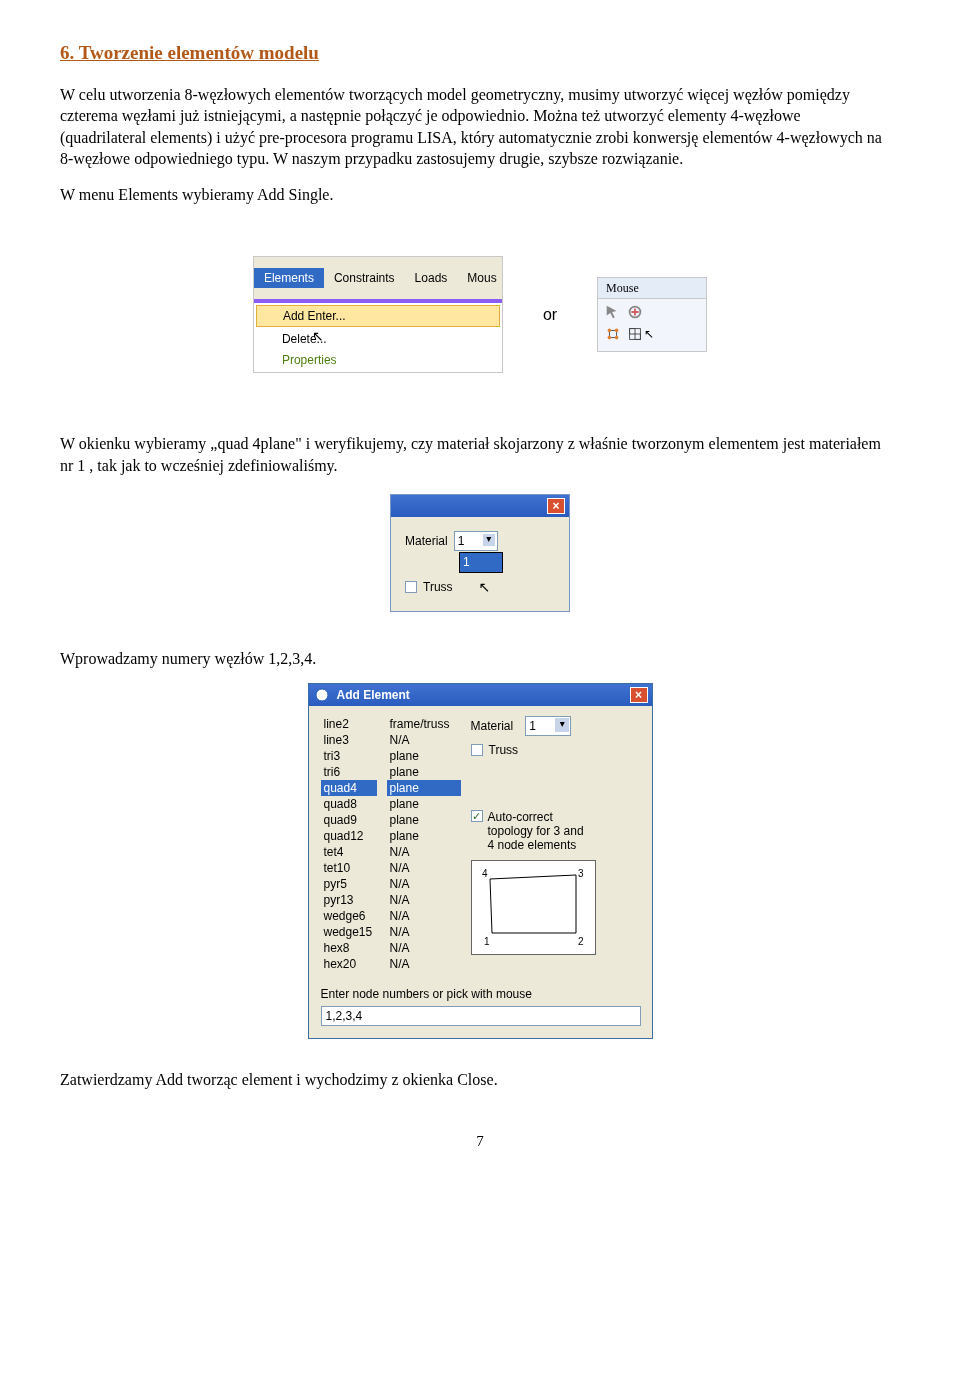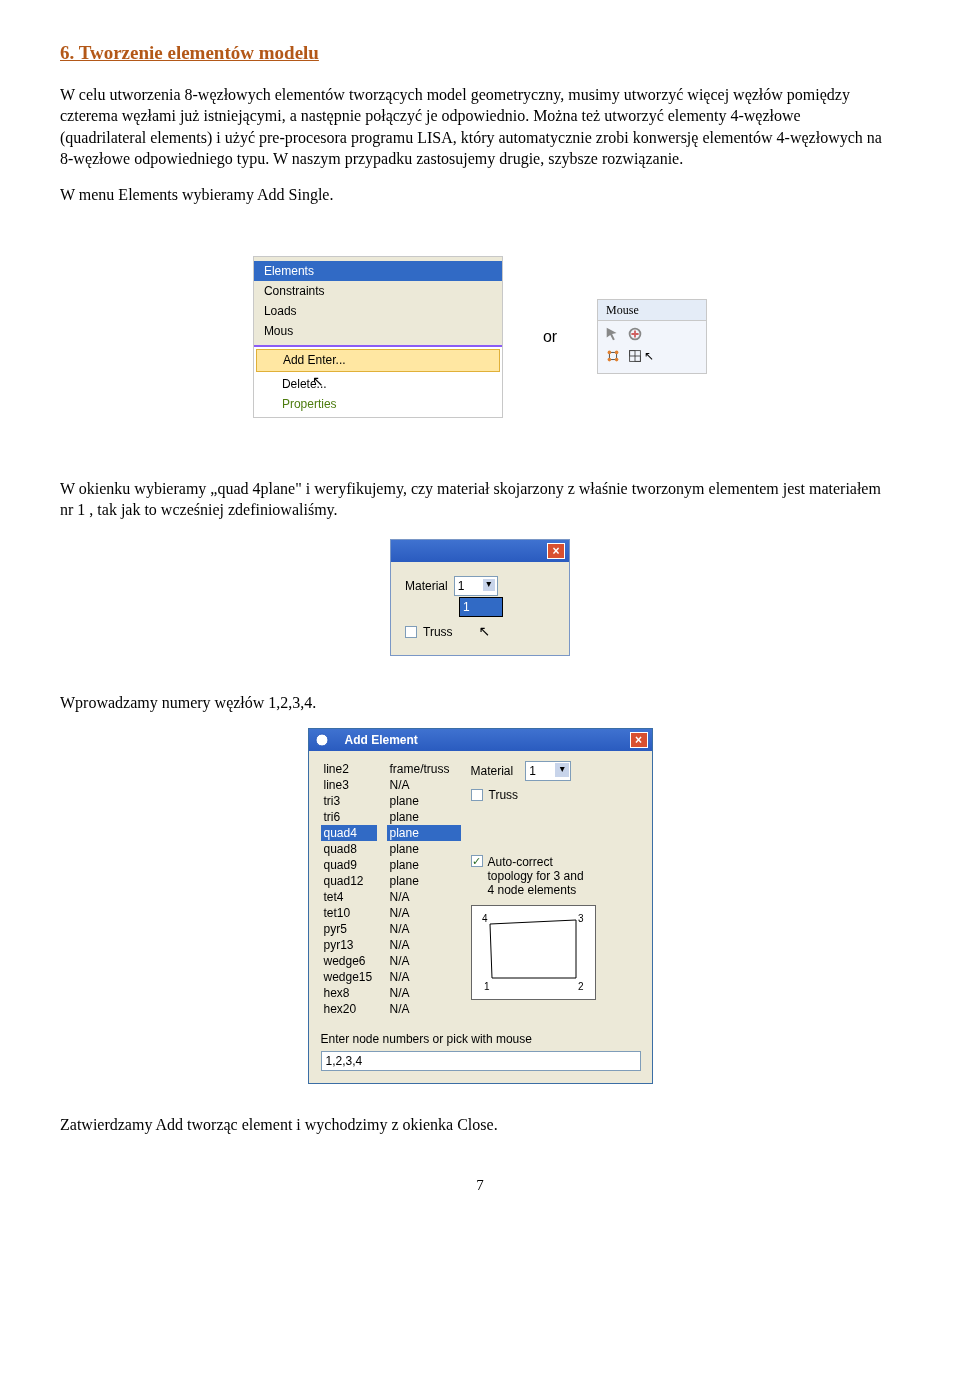--- a/index.html
+++ b/index.html
@@ -36,23 +36,22 @@
   .win-menu1 {
     width: 250px;
     font-family: Tahoma, Arial, sans-serif;
     font-size: 12px;
     border: 1px solid #c8c8c8;
     background: #fff;
   }
   .win-menu1 .menubar {
     display: flex;
     background: #ece9d8;
-    border-bottom: 2px solid #8b5cf6;
-    padding: 4px 0;
-    flex-direction: column;
+    border-bottom: 4px solid #8b5cf6;
+    padding: 11px 0;
   }
   .win-menu1 .menubar span {
     padding: 2px 10px;
   }
   .win-menu1 .menubar .sel {
     background: #316ac5;
     color: #fff;
   }
   .win-menu1 .submenu {
     padding: 2px;
@@ -386,21 +385,21 @@
       </div>
     </div>
   </div>
 </div>
 
 <p>Wprowadzamy numery węzłów 1,2,3,4.</p>
 
 <div class="dlg-fig">
   <div class="dlg">
     <div class="titlebar">
-      <span style="display:flex;align-items:center;gap:16px;">
+      <span style="display:flex;align-items:center;gap:8px;">
         <svg width="14" height="14" viewBox="0 0 14 14">
             <circle cx="7" cy="7" r="6" fill="#fff" stroke="#2a5bbf"></circle>
           </svg>
         <span>Add Element</span>
       </span>
       <div class="close">×</div>
     </div>
     <div class="body">
       <div class="col-left" id="etype-left">
           <div class="etype">line2</div>

